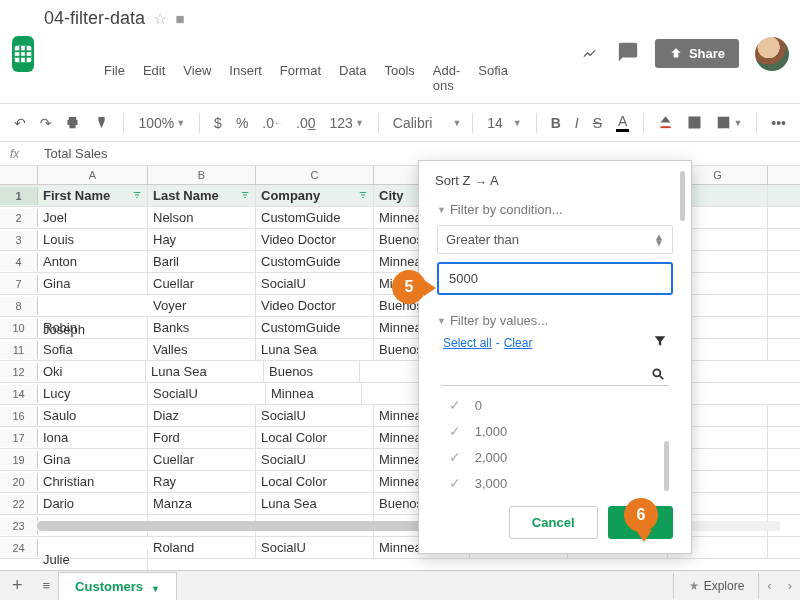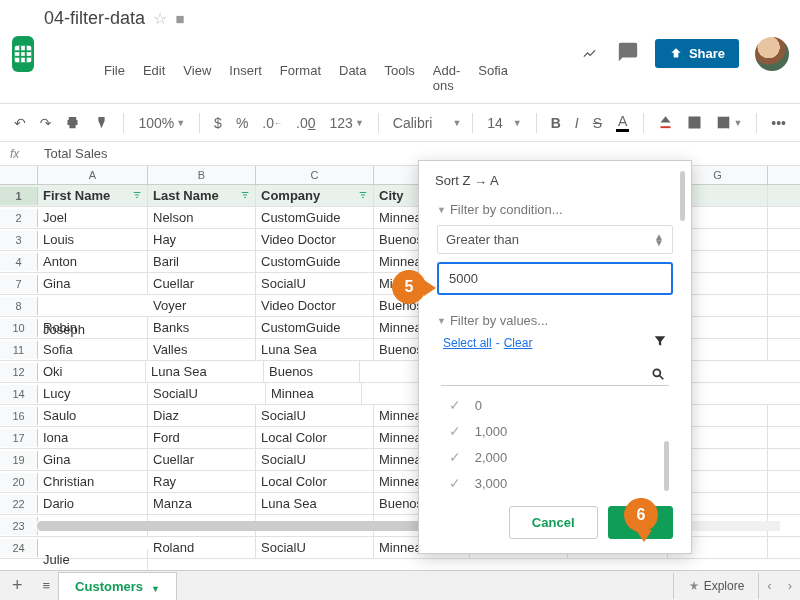--- a/index.html
+++ b/index.html
@@ -8,21 +8,21 @@
   .titlebar { display: flex; align-items: center; padding: 8px 12px 4px; gap: 10px; }
   .logo { width: 36px; height: 36px; background: #0f9d58; border-radius: 6px; display: flex; align-items: center; justify-content: center; }
   .logo svg { width: 22px; height: 22px; }
   .titletxt { display: flex; align-items: center; gap: 8px; }
   .docname { font-size: 18px; color: #444; } 
   .star { color: #bbb; font-size: 16px; }
   .folder-icon { color: #999; font-size: 15px; }
   
   .right-controls { margin-left: auto; display: flex; align-items: center; gap: 16px; }
   .chatbubble { width: 22px; height: 22px; fill: #737373; }
-  .sharebtn { background: #0369a1; color: #fff; padding: 7px 14px; border-radius: 3px; font-weight: bold; font-size: 13px; display: flex; align-items: center; gap: 6px; }
+  .sharebtn { background: #737373; color: #fff; padding: 7px 14px; border-radius: 3px; font-weight: bold; font-size: 13px; display: flex; align-items: center; gap: 6px; }
   .avatar { width: 34px; height: 34px; border-radius: 50%; background: radial-gradient(circle at 40% 30%, #e8c4a0 35%, #8b5a3c 36%, #8b5a3c 55%, #4a6b52 56%); }
   
   .menubar { display: flex; gap: 18px; padding: 2px 60px 6px; font-size: 13px; color: #555; margin-top: 32px; }
   .menubar span { cursor: pointer; }
   
   .toolbar { border-top: 1px solid #e0e0e0; border-bottom: 1px solid #e0e0e0; padding: 6px 10px; display: flex; align-items: center; gap: 6px; color: #666; font-size: 13px; }
   .toolbar .sep { width: 1px; height: 20px; background: #ddd; margin: 0 4px; }
   .tbtn { padding: 3px 4px; cursor: pointer; font-size: 14px; display:inline-flex; align-items:center; }
   .dropdown-arrow { font-size: 9px; color: #888; margin-left: 2px; }
   

